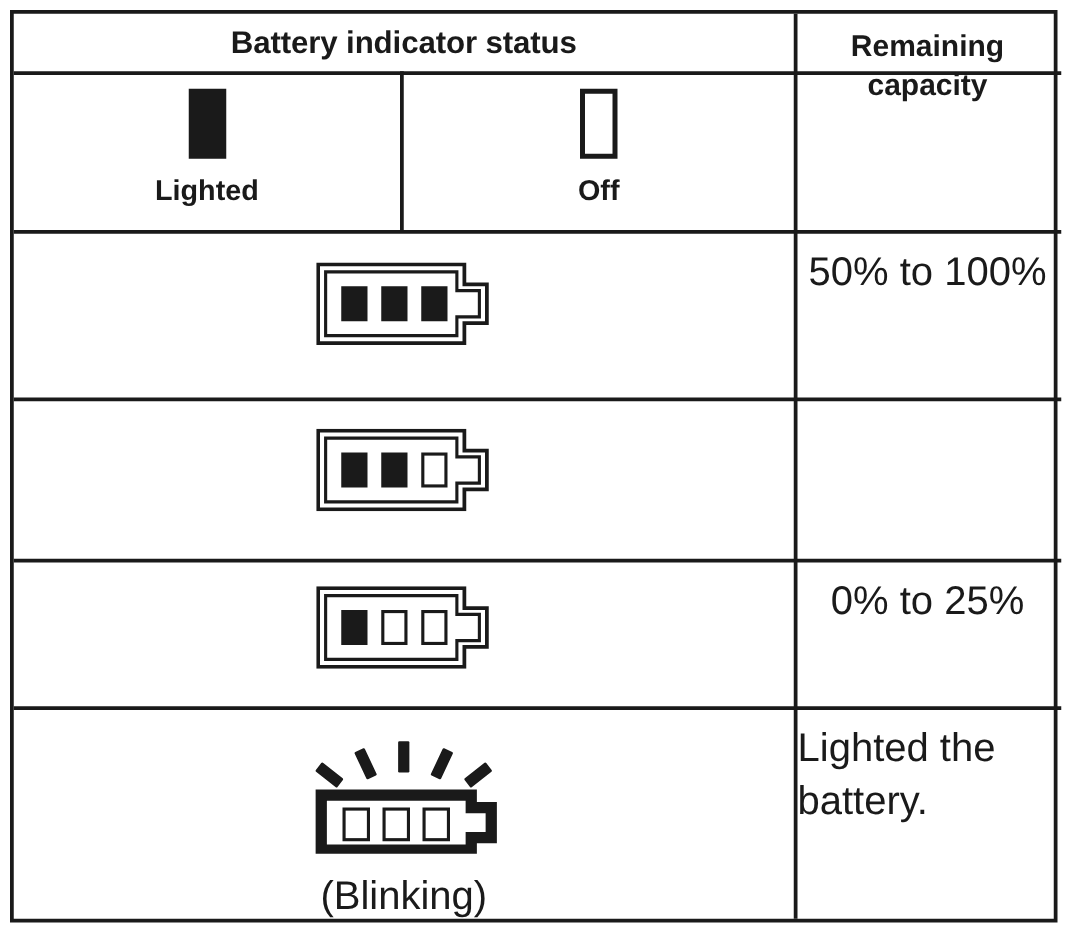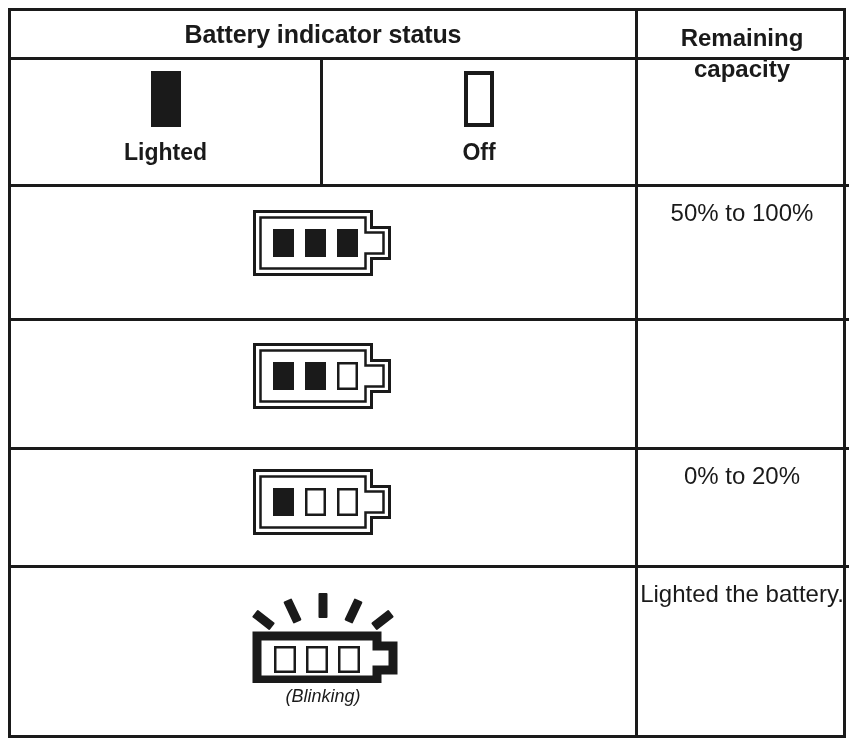--- a/index.html
+++ b/index.html
@@ -116,44 +116,43 @@
     justify-content: center;
   }
   .cap-cell {
     position: absolute;
     left: 627px;
     width: 208px;
     display: flex;
     align-items: flex-start;
     justify-content: center;
     text-align: left;
-    font-size: 24px;
+    font-size: 32px;
     line-height: 1.3;
     padding-top: 13px;
     box-sizing: border-box;
   }
 
   
   .batt {
     position: relative;
     width: 140px;
     height: 66px;
   }
   .batt svg { display: block; }
 
   .blink-wrap {
     display: flex;
     flex-direction: column;
     align-items: center;
   }
   .blink-label {
-    font-size: 18px;
-    margin-top: 0;
+    font-size: 32px;
+    margin-top: 12px;
     line-height: 1;
-    font-style: italic;
   }
 </style>
 </head>
 <body>
 
 <div id="page">
 
   <div class="table">
 
     <div class="hrule" style="top:46px;"></div>
@@ -214,21 +213,21 @@
       <div class="batt">
         <svg width="140" height="66" viewBox="0 0 140 66" aria-hidden="true">
           <path d="M1.5 1.5 H118.5 V17.5 H136.5 V48.5 H118.5 V64.5 H1.5 Z" fill="#ffffff" stroke="#1a1a1a" stroke-width="3"></path>
           <path d="M7.5 7.5 H112.5 V22.5 H130.5 V43.5 H112.5 V58.5 H7.5 Z" fill="#ffffff" stroke="#1a1a1a" stroke-width="2.5"></path>
           <rect x="20" y="19" width="21" height="28" fill="#1a1a1a"></rect>
           <rect x="53.25" y="20.25" width="18.5" height="25.5" fill="#ffffff" stroke="#1a1a1a" stroke-width="2.5"></rect>
           <rect x="85.25" y="20.25" width="18.5" height="25.5" fill="#ffffff" stroke="#1a1a1a" stroke-width="2.5"></rect>
         </svg>
       </div>
     </div>
-    <div class="cap-cell" style="top:436px;height:118px;">0% to 20%</div>
+    <div class="cap-cell" style="top:436px;height:118px;">0% to 25%</div>
 
     <div class="icon-cell" style="top:554px;height:170px;padding-top:14px;">
       <div class="blink-wrap">
         <div>
           <svg width="160" height="104" viewBox="0 0 160 104" aria-hidden="true">
             <g fill="#1a1a1a">
 
               <rect x="16" y="30" width="9" height="22" rx="1" transform="rotate(-52 20.5 41)"></rect>
               <rect x="45" y="20" width="9" height="24" rx="1" transform="rotate(-25 49.5 32)"></rect>
               <rect x="75.5" y="14" width="9" height="25" rx="1"></rect>

